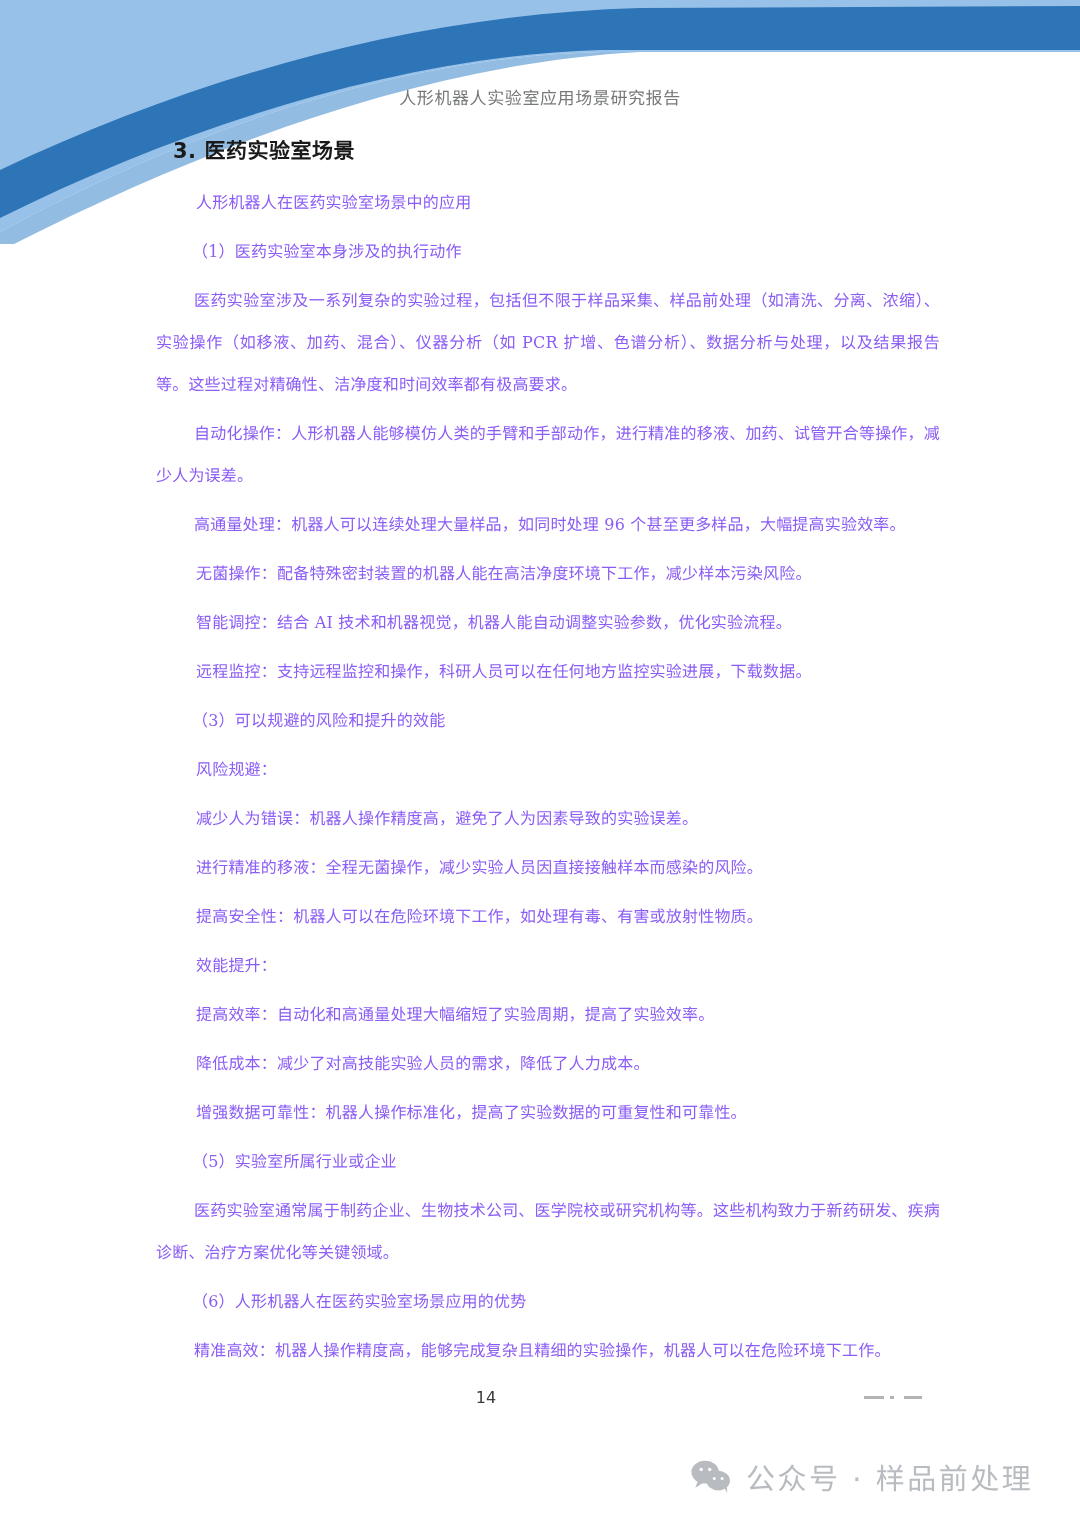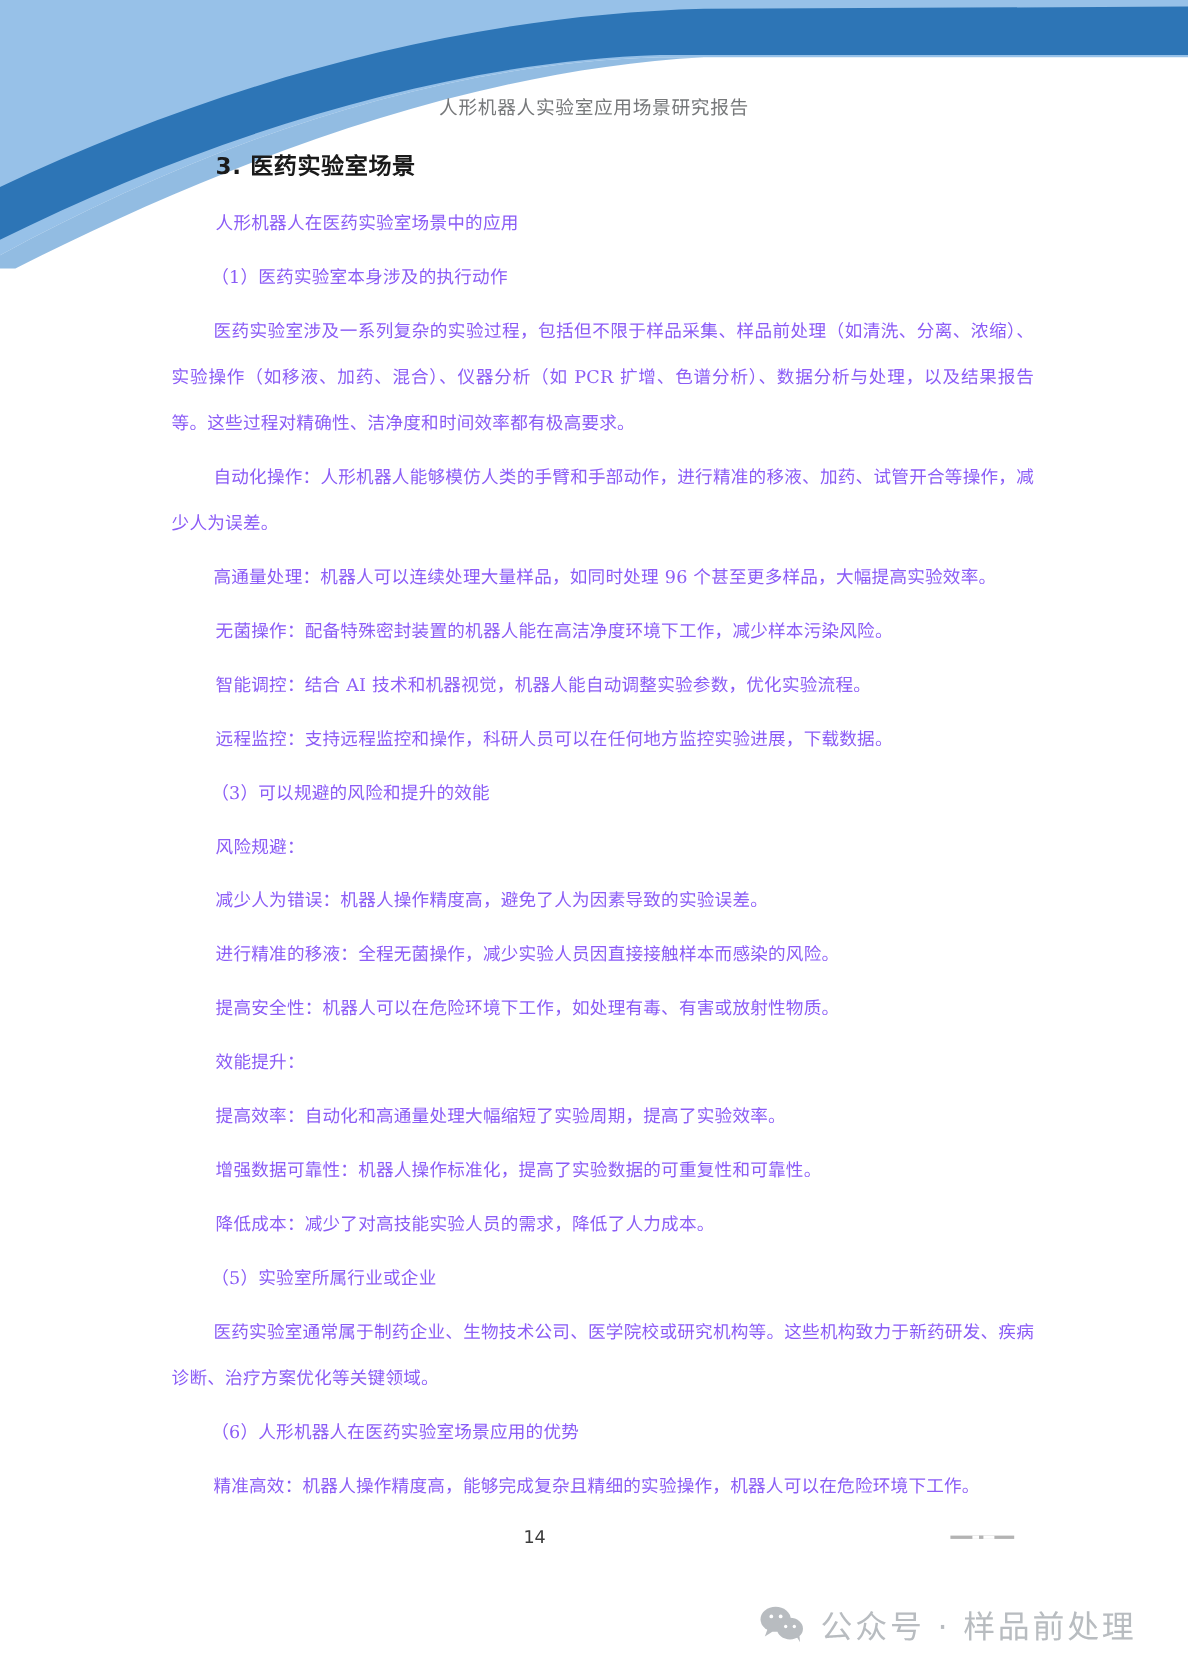--- a/index.html
+++ b/index.html
@@ -52,21 +52,21 @@
     top: 134px;
     left: 140px;
     width: 800px;
   }
 
   .section-heading {
     font-family: "DejaVu Sans", "Liberation Sans", sans-serif;
     font-weight: bold;
     font-size: 21px;
     color: #1a1a1a;
-    margin: 0 0 18px 56px;
+    margin: 0 0 18px 33px;
     letter-spacing: 0.5px;
   }
 
   p.para {
     margin: 0 0 7px 0;
     font-size: 16px;
     line-height: 42px;
     color: #8b5cf6;
     text-align: justify;
     text-justify: inter-ideograph;
@@ -172,22 +172,22 @@
     <p class="para indent-run">智能调控：结合 AI 技术和机器视觉，机器人能自动调整实验参数，优化实验流程。</p>
     <p class="para indent-run">远程监控：支持远程监控和操作，科研人员可以在任何地方监控实验进展，下载数据。</p>
 
     <p class="para indent-2">（3）可以规避的风险和提升的效能</p>
     <p class="para indent-1">风险规避：</p>
     <p class="para indent-1">减少人为错误：机器人操作精度高，避免了人为因素导致的实验误差。</p>
     <p class="para indent-1">进行精准的移液：全程无菌操作，减少实验人员因直接接触样本而感染的风险。</p>
     <p class="para indent-1">提高安全性：机器人可以在危险环境下工作，如处理有毒、有害或放射性物质。</p>
     <p class="para indent-1">效能提升：</p>
     <p class="para indent-1">提高效率：自动化和高通量处理大幅缩短了实验周期，提高了实验效率。</p>
+    <p class="para indent-1">降低成本：减少了对高技能实验人员的需求，降低了人力成本。</p>
     <p class="para indent-1">增强数据可靠性：机器人操作标准化，提高了实验数据的可重复性和可靠性。</p>
-    <p class="para indent-1">降低成本：减少了对高技能实验人员的需求，降低了人力成本。</p>
 
     <p class="para indent-2">（5）实验室所属行业或企业</p>
     <p class="para flow">医药实验室通常属于制药企业、生物技术公司、医学院校或研究机构等。这些机构致力于新药研发、疾病诊断、治疗方案优化等关键领域。</p>
 
     <p class="para indent-2">（6）人形机器人在医药实验室场景应用的优势</p>
     <p class="para flow">精准高效：机器人操作精度高，能够完成复杂且精细的实验操作，机器人可以在危险环境下工作。</p>
 
   </div>
 
   <div class="page-number">14</div>

